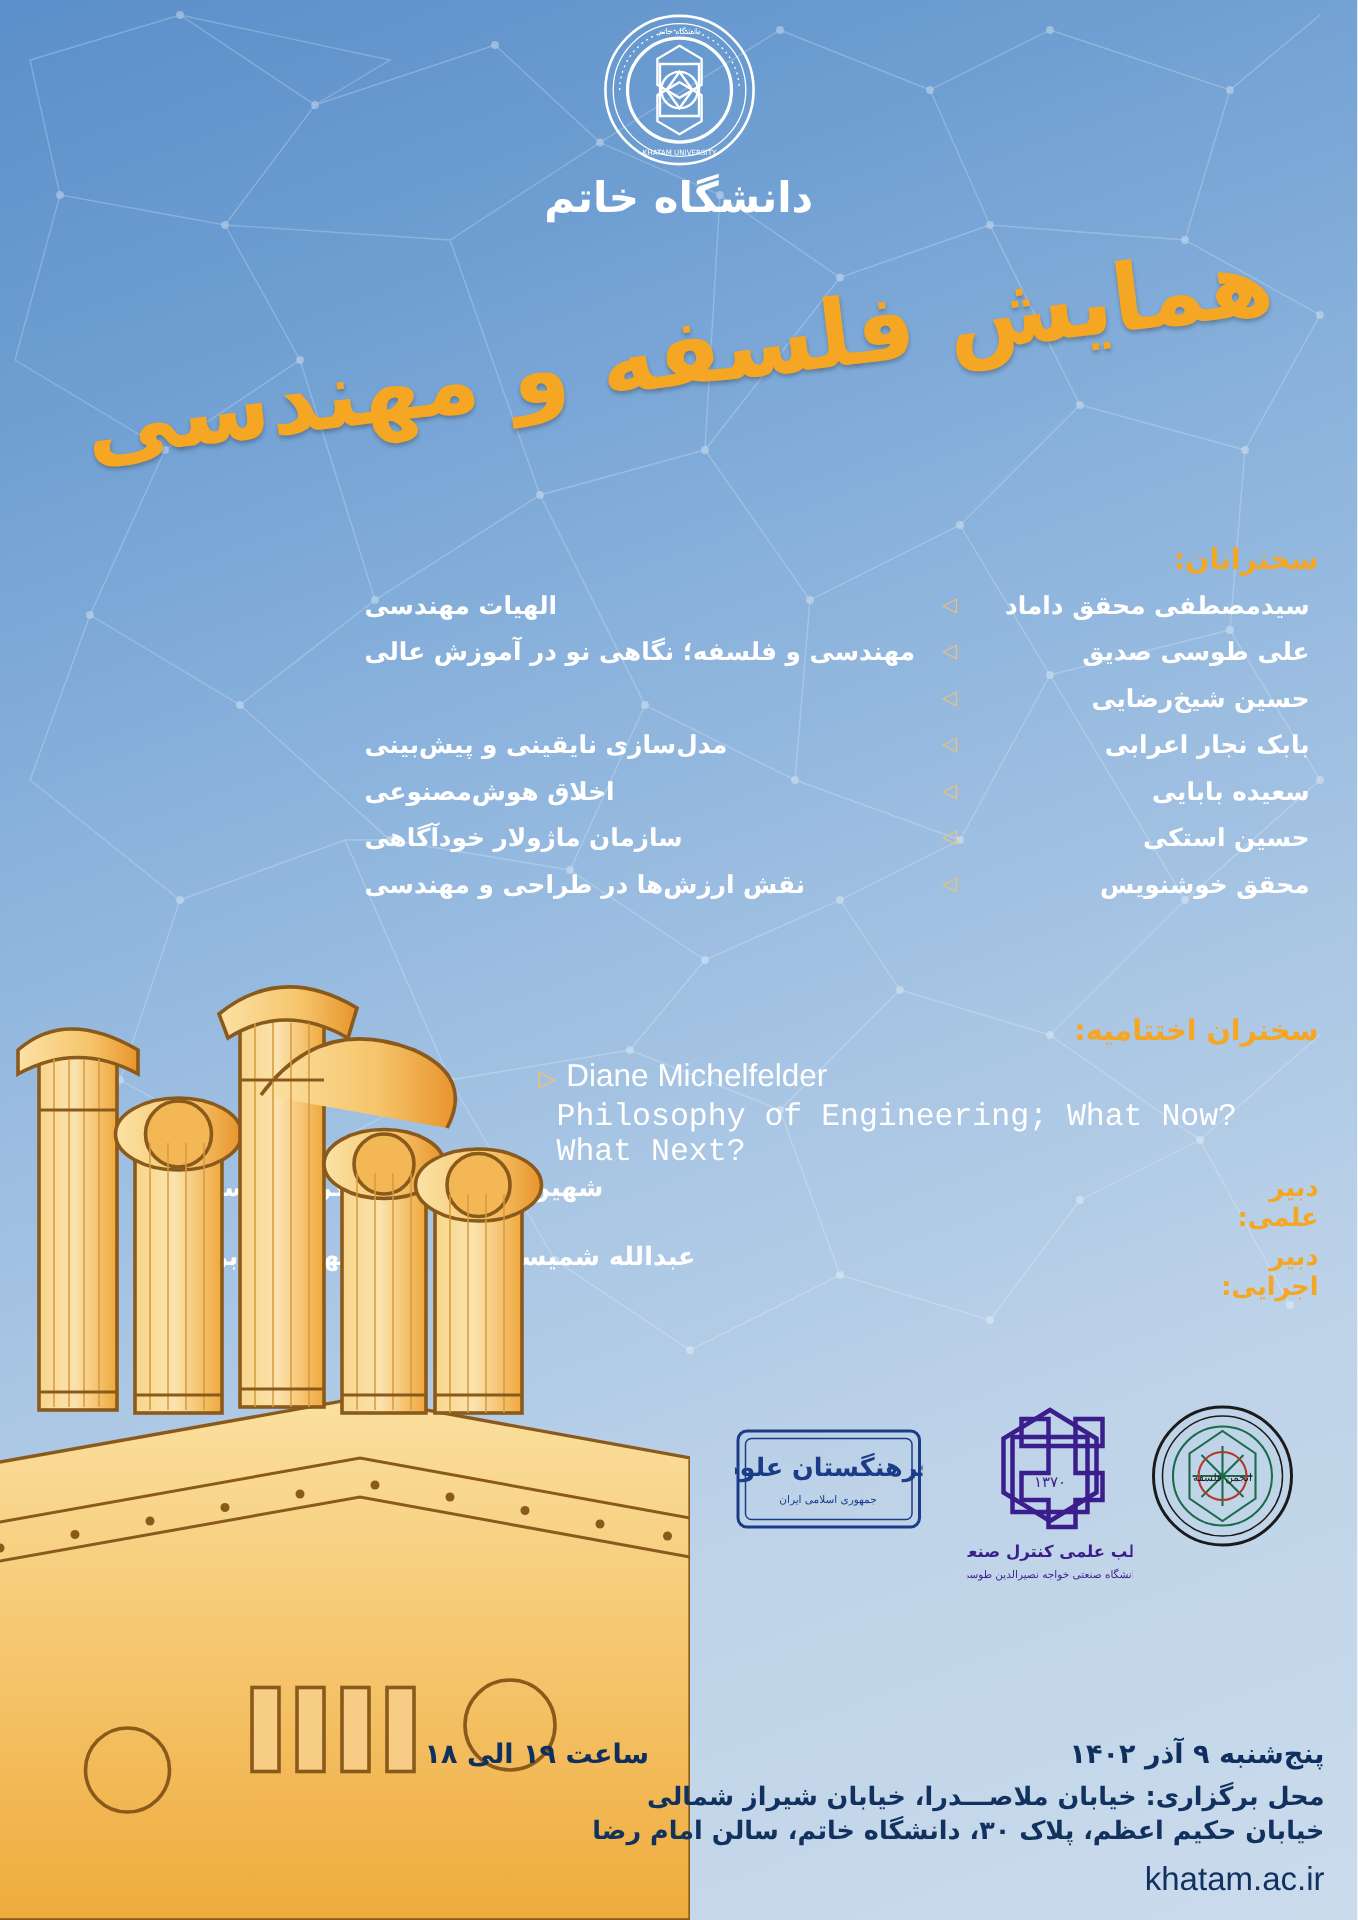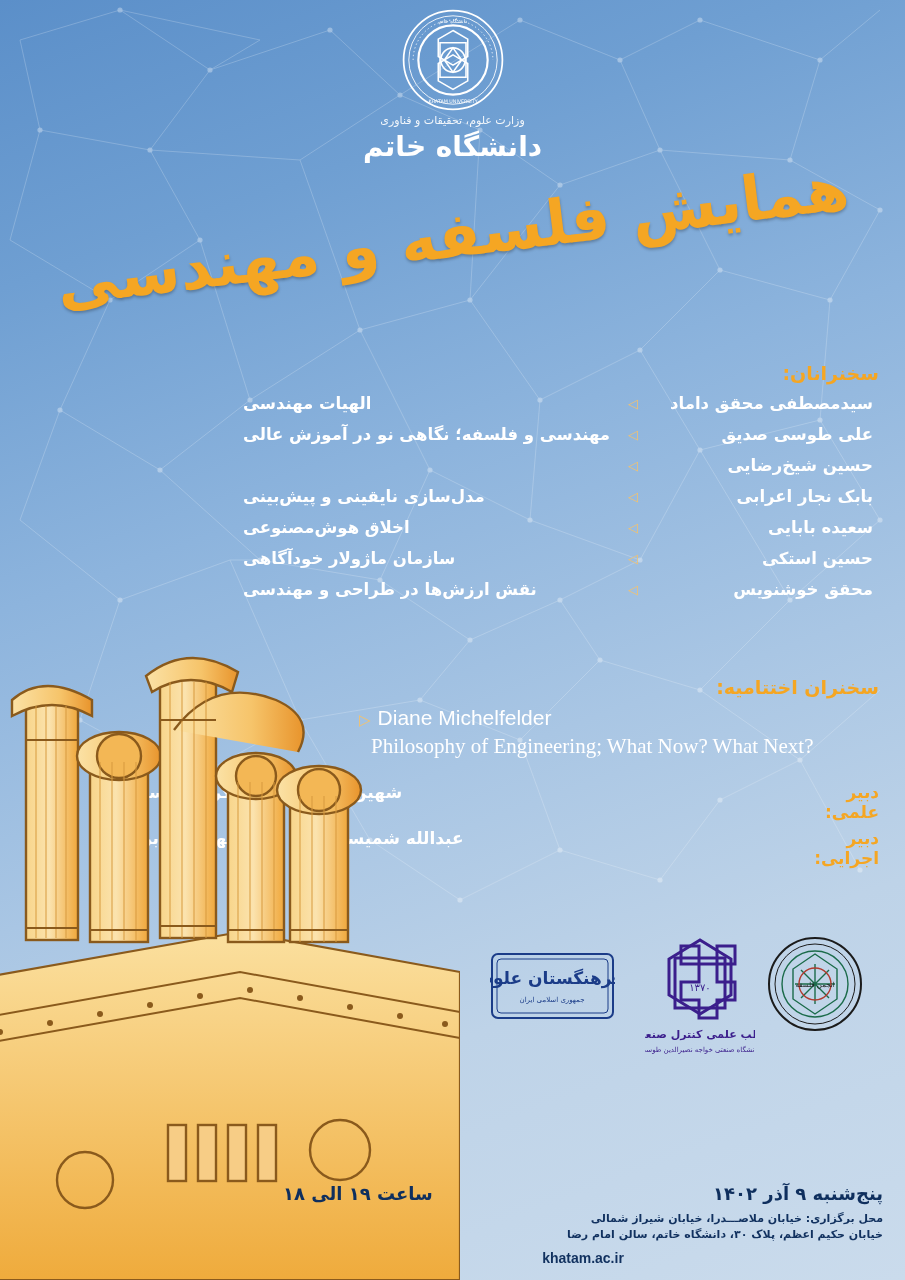--- a/index.html
+++ b/index.html
@@ -162,21 +162,21 @@
     font-size: 15px;
     margin-right: 7px;
   }
   .closing-talk {
     direction: ltr;
     text-align: left;
     color: #ffffff;
     font-size: 21px;
     margin-top: 4px;
     padding-left: 352px;
-    font-family: Liberation Serif, serif;
+    font-family: Liberation Mono, monospace;
   }
 
   
   .secretaries {
     position: absolute;
     top: 782px;
     right: 26px;
     width: 760px;
   }
   .secrow {
@@ -234,43 +234,42 @@
   .foot-date {
     width: 210px;
     text-align: right;
   }
   .foot-time {
     flex: 1;
     text-align: left;
   }
   .foot-venue1, .foot-venue2 {
     font-weight: bold;
-    font-size: 11px;
+    font-size: 17px;
     color: #11315f;
     margin-bottom: 3px;
   }
   .foot-site {
     display: flex;
     flex-direction: row;
     justify-content: flex-start;
     align-items: baseline;
     margin-top: 9px;
   }
   .foot-site-label {
     width: 160px;
     text-align: right;
     font-weight: bold;
     font-size: 15.5px;
     color: #11315f;
   }
   .foot-site-url {
     flex: 1;
-    text-align: center;
-    font-weight: bold;
-    font-size: 14px;
+    font-weight: normal;
+    font-size: 22px;
     color: #11315f;
     direction: ltr;
     font-family: "Liberation Sans", sans-serif;
   }
 
   
   .illustration {
     position: absolute;
     left: -10px;
     bottom: 0;
@@ -384,21 +383,20 @@
         <polygon points="45,40 75,40 75,80 45,80"></polygon>
         <circle cx="60" cy="60" r="14"></circle>
         <path d="M60,46 L70,60 L60,74 L50,60 Z"></path>
       </g>
       <g stroke="#ffffff" stroke-width="1" fill="none">
         <path d="M14,60 A46,46 0 0 1 106,60" stroke-dasharray="1.5 3"></path>
       </g>
       <text x="60" y="17" fill="#ffffff" font-size="6" text-anchor="middle" font-family="DejaVu Sans, sans-serif">دانشگاه خاتم</text>
       <text x="60" y="110" fill="#ffffff" font-size="5.5" text-anchor="middle" font-family="DejaVu Sans, sans-serif">KHATAM UNIVERSITY</text>
     </svg>
-    <div class="ministry-line">وزارت علوم، تحقیقات و فناوری</div>
     <div class="uni-name">دانشگاه خاتم</div>
   </div>
 
   <div class="title-wrap">
     <div class="title-text">همایش فلسفه و مهندسی</div>
   </div>
 
   <div class="speakers">
     <div class="section-heading">سخنرانان:</div>
     <div class="speaker-rows">

